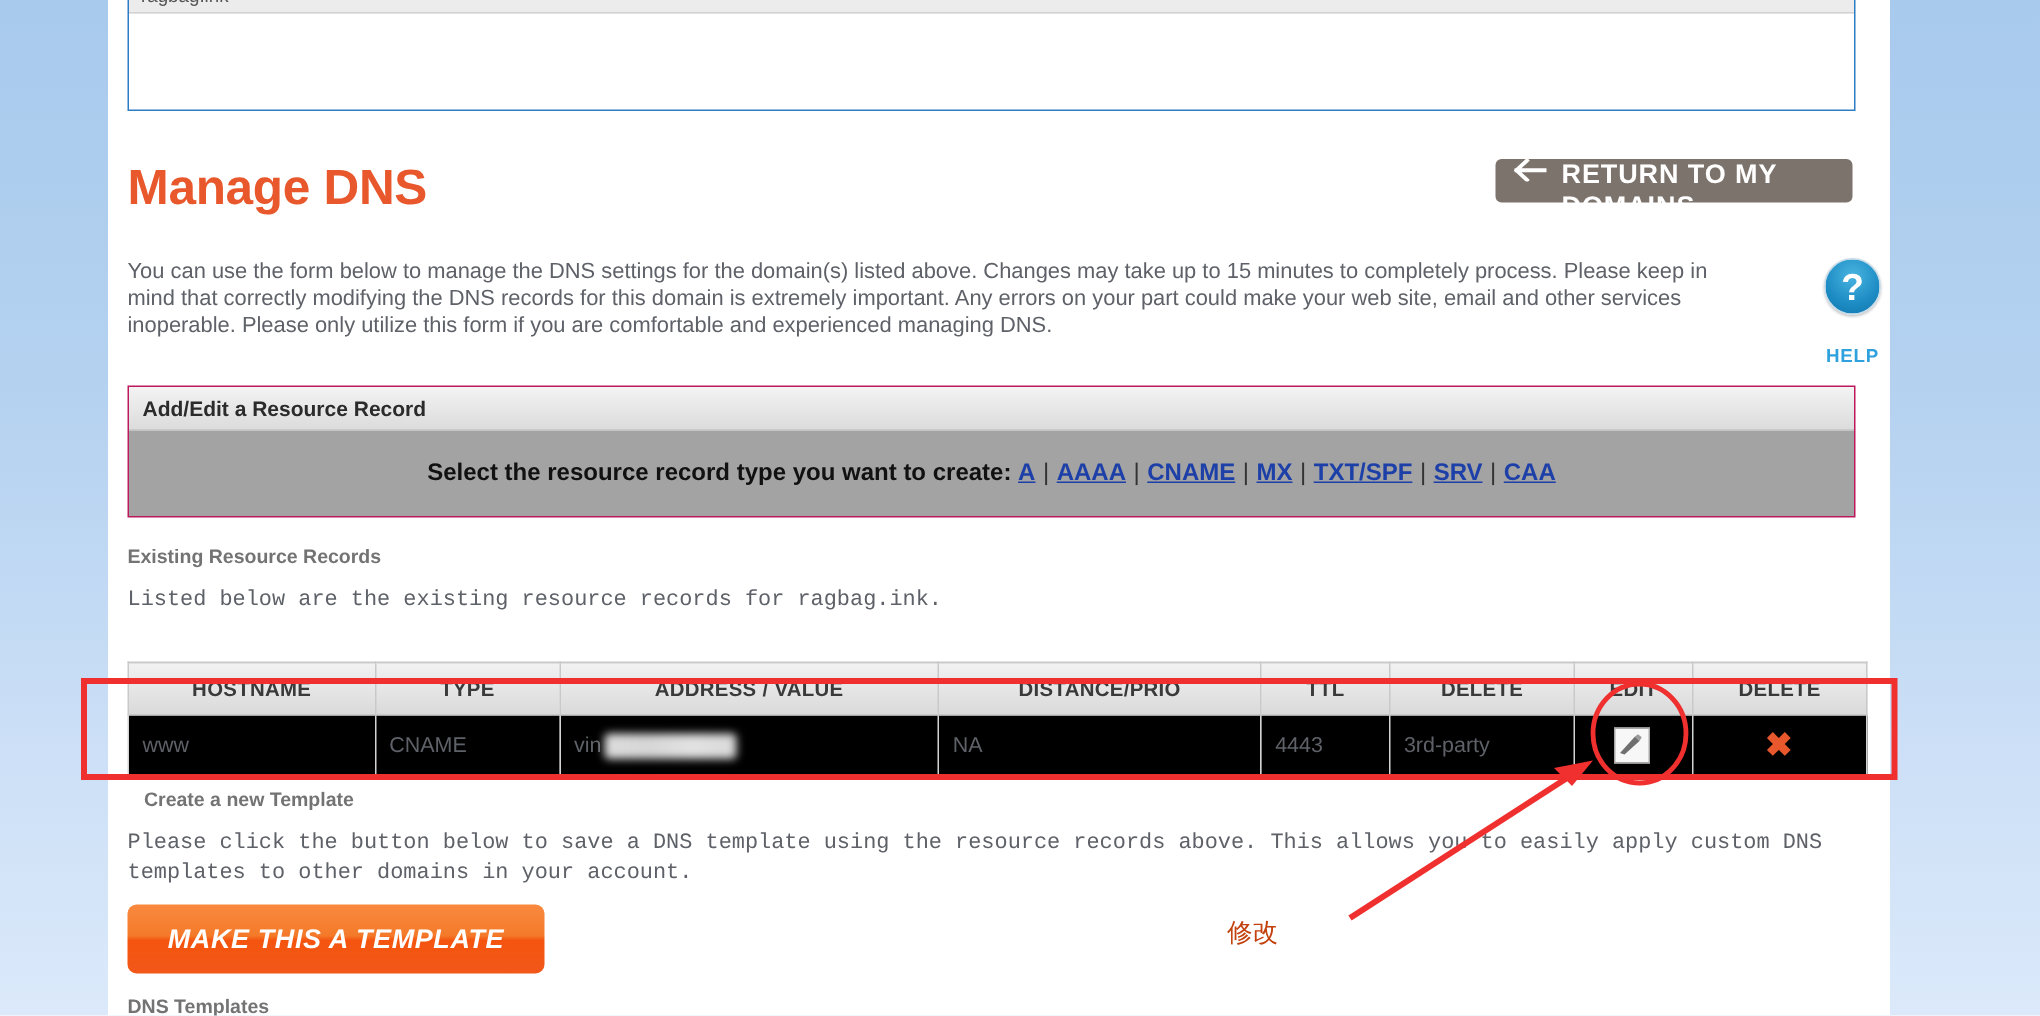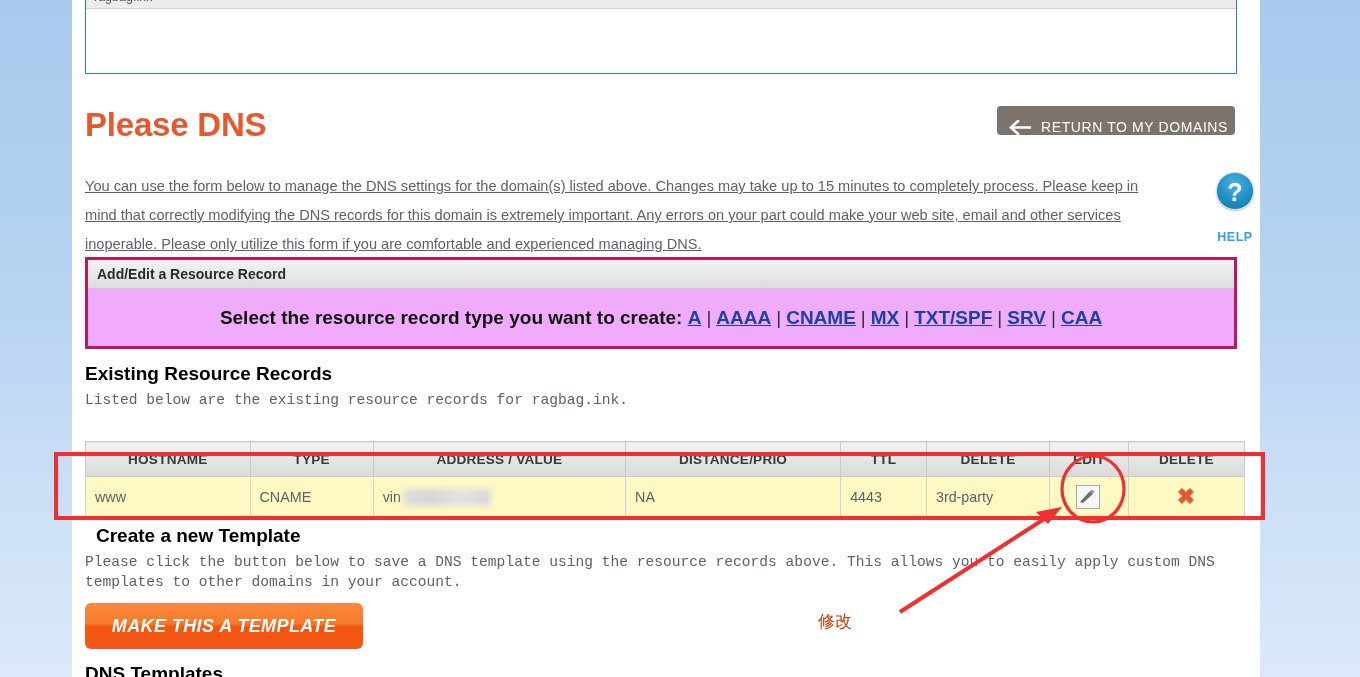--- a/index.html
+++ b/index.html
@@ -56,43 +56,42 @@
   }
   .return-btn {
     position: absolute;
     left: 925px;
     top: 106px;
     width: 238px;
     height: 29px;
     background: #7c736d;
     border-radius: 4px;
     color: #ffffff;
-    font-size: 14px;
-    font-weight: normal;
+    font-size: 18px;
+    font-weight: bold;
     letter-spacing: 0.6px;
     display: flex;
-    align-items: flex-end;
+    align-items: flex-start;
     cursor: pointer;
   }
   .return-btn .arrow-ico {
     margin-left: 12px;
     margin-right: 10px;
     display: inline-flex;
     align-items: center;
   }
   
   .intro {
     position: absolute;
     left: 13px;
     top: 172px;
     width: 1086px;
     font-size: 14.6px;
-    line-height: 29px;
+    line-height: 18px;
     color: #5e6268;
-    text-decoration: underline;
   }
   
   .help-block {
     position: absolute;
     left: 1135px;
     top: 172px;
     width: 56px;
     text-align: center;
   }
   .help-circle {
@@ -115,56 +114,56 @@
     font-weight: bold;
     color: #2fa2dd;
     letter-spacing: .5px;
   }
   
   .rr-panel {
     position: absolute;
     left: 13px;
     top: 257px;
     width: 1152px;
-    border: 3px solid #be185d;
+    border: 1px solid #be185d;
     box-sizing: border-box;
   }
   .rr-panel-head {
     height: 28px;
     background: linear-gradient(to bottom, #f3f3f3 0%, #dcdcdc 100%);
     border-bottom: 1px solid #c9c9c9;
     font-size: 14px;
     font-weight: bold;
     color: #2b2b2b;
     padding-left: 9px;
     display: flex;
     align-items: center;
   }
   .rr-panel-body {
     height: 57px;
-    background: #f0abfc;
+    background: #a3a3a3;
     display: flex;
     align-items: center;
     justify-content: center;
-    font-size: 19px;
+    font-size: 16px;
     font-weight: bold;
     color: #111;
   }
   .rr-panel-body a {
     color: #1d3fa8;
     text-decoration: underline;
     font-weight: bold;
   }
   .rr-sep { color: #333; margin: 0 5px; font-weight: normal; }
   
   .sec-head {
     position: absolute;
-    font-size: 19px;
-    font-weight: bold;
-    color: #000000;
+    font-size: 13px;
+    font-weight: bold;
+    color: #737373;
   }
   .sec-text {
     position: absolute;
     font-size: 14.6px;
     line-height: 20px;
     color: #5e6268;
     font-family: Liberation Mono, monospace;
   }
   
   .rec-table {
@@ -179,21 +178,21 @@
     background: linear-gradient(to bottom, #f2f2f2 0%, #d9d9d9 100%);
     border: 1px solid #c9c9c9;
     height: 32px;
     font-size: 13.6px;
     font-weight: bold;
     color: #3a3a3a;
     text-align: center;
     letter-spacing: .2px;
   }
   .rec-table td {
-    background: #fef9c3;
+    background: #000000;
     border: 1px solid #d3d3d3;
     height: 37px;
     font-size: 14.3px;
     color: #5e6268;
     padding-left: 9px;
   }
   .rec-table td.ctr { text-align: center; padding-left: 0; }
   .edit-ico {
     width: 22px; height: 22px;
     border: 1px solid #a8a8a8;
@@ -262,21 +261,21 @@
 </style>
 </head>
 <body>
 
 <div class="page">
 
   <div class="domain-box">
     <div class="domain-box-head">ragbag.ink</div>
   </div>
 
-  <div class="manage-title">Please DNS</div>
+  <div class="manage-title">Manage DNS</div>
 
   <div class="return-btn">
     <span class="arrow-ico">
       <svg width="22" height="15" viewBox="0 0 22 15">
         <path d="M9 1 L2 7.5 L9 14 M2 7.5 L21 7.5" stroke="#ffffff" stroke-width="2.6" fill="none" stroke-linecap="square"></path>
       </svg>
     </span>
     <span>RETURN TO MY DOMAINS</span>
   </div>
 

